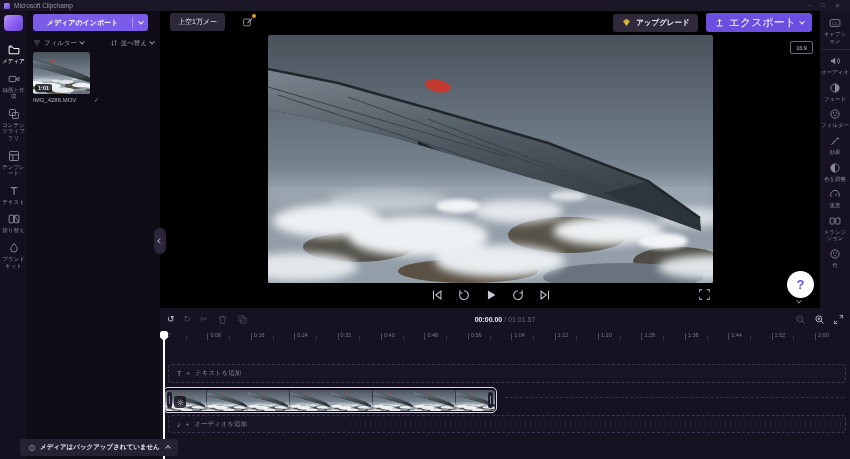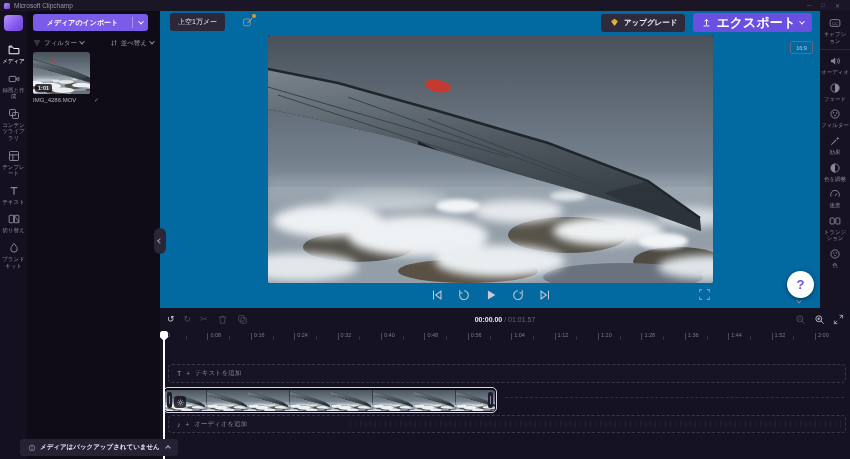--- a/index.html
+++ b/index.html
@@ -53,35 +53,35 @@
   .file-name { font-size:6px; color:#b6b0c2; white-space:nowrap; }
   .file-check { font-size:6px; color:#8d8799; }
   
   .toast { position:absolute; left:20px; top:439px; height:17px; z-index:40;
     background:#262233; border-radius:3px; display:flex; align-items:center; gap:4px; padding:0 8px; cursor:pointer; }
   .toast-text { font-size:6.5px; font-weight:bold; color:#e8e4f0; white-space:nowrap; }
   .toast .fic { color:#b6b0c2; }
   .toast .chev { color:#b6b0c2; margin-left:2px; }
   
   .preview-region { position:absolute; left:160px; top:11px; width:660px; height:297px;
-    background:#0369a1; }
+    background:#000000; }
   .project-tab { position:absolute; left:10px; top:2px; height:18px; padding:0 8px;
     background:#2c2839; border-radius:3px; display:flex; align-items:center;
     font-size:7px; color:#e8e4f0; cursor:pointer; }
   .rename-btn { position:absolute; left:80px; top:4px; width:16px; height:14px;
     display:flex; align-items:center; justify-content:center; cursor:pointer; color:#9a94a8; }
   .rename-btn .badge-dot { position:absolute; right:0; top:-1px; width:4px; height:4px;
     border-radius:50%; background:#e09b2d; }
   .header-actions { position:absolute; right:8px; top:2px; display:flex; gap:8px; align-items:center; }
   .upgrade-btn { height:18px; background:#2e2a3c; border-radius:3px; display:flex;
     align-items:center; gap:4px; padding:0 8px; cursor:pointer; }
   .upgrade-btn span { font-size:7.5px; font-weight:bold; color:#f0edf6; }
   .export-btn { height:19px; background:#6a4fe0; border-radius:3px; display:flex;
     align-items:center; gap:4px; padding:0 8px; cursor:pointer; color:#fff; }
-  .export-btn span { font-size:13px; font-weight:bold; }
+  .export-btn span { font-size:11px; font-weight:normal; }
   .stage { position:absolute; left:108px; top:24px; width:445px; height:248px;
     border-radius:2px; overflow:hidden; background:#000; }
   .stage svg { display:block; width:445px; height:248px; }
   .aspect-badge { position:absolute; left:630px; top:30px; width:23px; height:13px;
     border:1px solid #6b6678; border-radius:2px; color:#c9c4d4; font-size:5.5px;
     display:flex; align-items:center; justify-content:center; cursor:pointer; }
   .transport { position:absolute; left:108px; top:274px; width:445px; height:20px;
     display:flex; align-items:center; justify-content:center; gap:13px; }
   .tbtn { width:14px; height:14px; color:#cdc8d8; cursor:pointer; }
   .fullscreen-btn { position:absolute; left:538px; top:277px; width:13px; height:13px;

